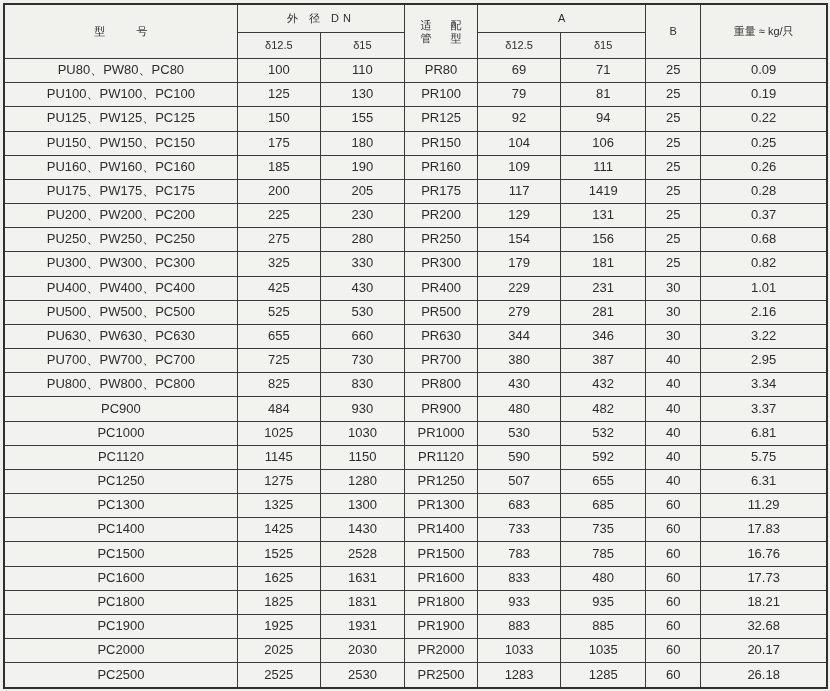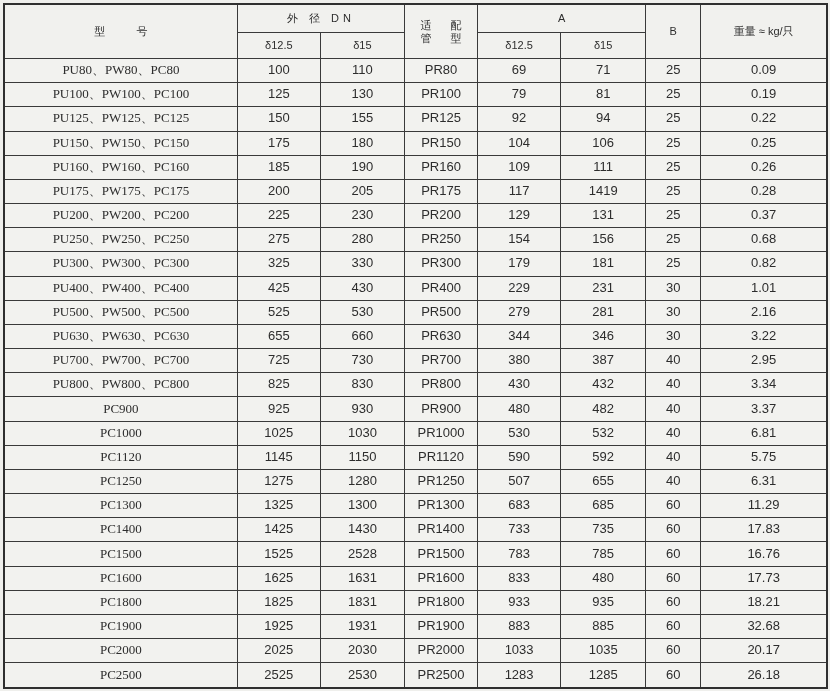--- a/index.html
+++ b/index.html
@@ -43,21 +43,21 @@
     font-size: 11px;
     background: #f1f1ee;
     margin-top: 26px;
   }
   .spec-table thead tr.head-top th { height: 27px; }
   .spec-table thead tr.head-sub th { height: 25px; }
   .hdr-model { letter-spacing: 14px; text-indent: 14px; }
   .hdr-dn    { letter-spacing: 4px; }
   .hdr-pipe span { display: block; letter-spacing: 8px; text-indent: 8px; }
   .spec-table tbody td { font-size: 13px; background: #f2f2ef; }
-  .spec-table tbody tr td:first-child { font-size: 13px; font-family: Liberation Serif, serif; }
+  .spec-table tbody tr td:first-child { font-size: 13px; }
   .weight-col { font-size: 13px; }
 </style>
 </head>
 <body>
 
 <div class="page">
   <table class="spec-table">
     <colgroup>
       <col style="width:233px">
       <col style="width:83px">
@@ -223,21 +223,21 @@
           <td>825</td>
           <td>830</td>
           <td>PR800</td>
           <td>430</td>
           <td>432</td>
           <td>40</td>
           <td>3.34</td>
         </tr>
         <tr>
           <td>PC900</td>
-          <td>925</td>
+          <td>484</td>
           <td>930</td>
           <td>PR900</td>
           <td>480</td>
           <td>482</td>
           <td>40</td>
           <td>3.37</td>
         </tr>
         <tr>
           <td>PC1000</td>
           <td>1025</td>

